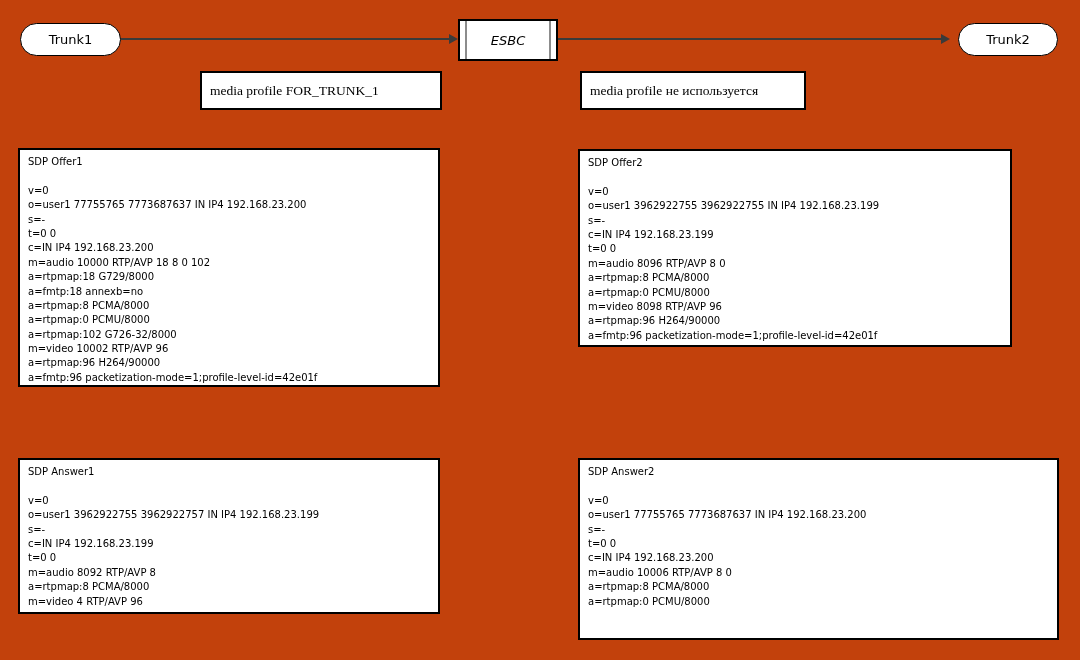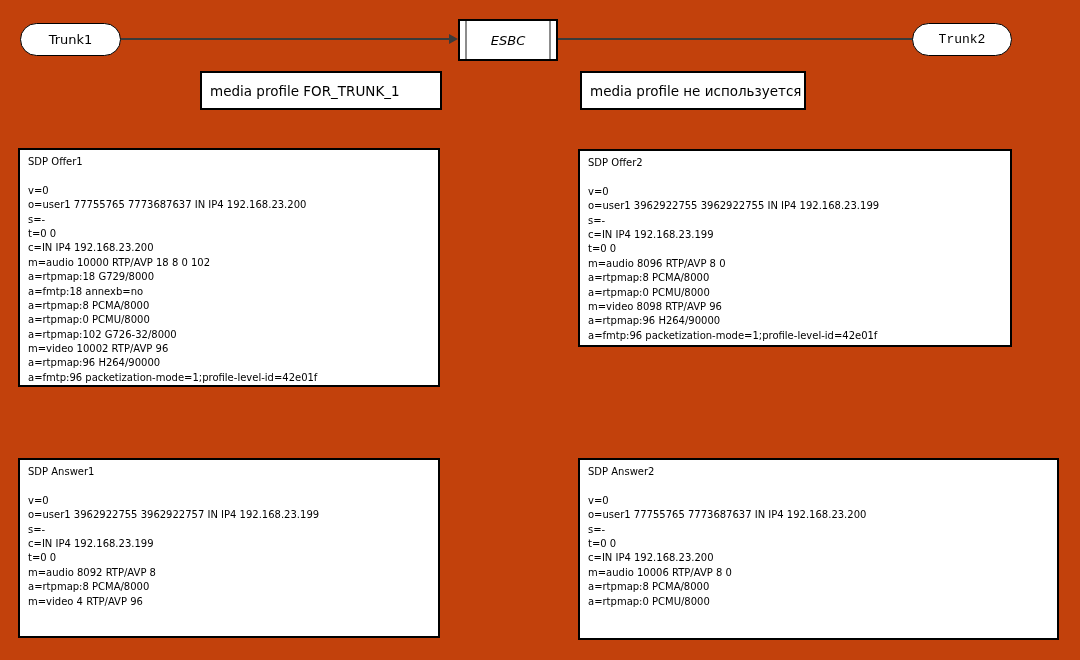--- a/index.html
+++ b/index.html
@@ -18,21 +18,21 @@
     border: 1.6px solid #000000;
     border-radius: 17px;
     background: #ffffff;
     display: flex;
     align-items: center;
     justify-content: center;
     font-size: 13px;
     box-sizing: border-box;
   }
   #trunk1 { left: 20px;  top: 23px; width: 101px; height: 33px; }
-  #trunk2 { left: 912px; top: 23px; width: 100px; height: 33px; font-family: Liberation Mono, monospace; }
+  #trunk2 { left: 958px; top: 23px; width: 100px; height: 33px; }
   
   .process {
     position: absolute;
     left: 458px; top: 19px; width: 100px; height: 42px;
     border: 2px solid #000000;
     background: #ffffff;
     display: flex;
     align-items: center;
     justify-content: center;
     font-size: 13px;
@@ -68,38 +68,39 @@
   .media-label {
     position: absolute;
     border: 2px solid #000000;
     background: #ffffff;
     display: flex;
     align-items: center;
     padding: 8px 8px;
     font-size: 13.5px;
     box-sizing: border-box;
     white-space: nowrap;
+    font-family: Liberation Serif, serif;
   }
   #media-left  { left: 200px; top: 71px; width: 242px; height: 39px; }
   #media-right { left: 580px; top: 71px; width: 226px; height: 39px; }
   
   .sdp-box {
     position: absolute;
     border: 2px solid #000000;
     background: #ffffff;
     padding: 5px 8px;
     font-size: 10px;
     line-height: 14.4px;
     box-sizing: border-box;
     white-space: nowrap;
     overflow: hidden;
   }
   #sdp-offer1  { left: 18px;  top: 148px; width: 422px; height: 239px; }
   #sdp-offer2  { left: 578px; top: 149px; width: 434px; height: 198px; }
-  #sdp-answer1 { left: 18px;  top: 458px; width: 422px; height: 180px; }
+  #sdp-answer1 { left: 18px;  top: 458px; width: 422px; height: 156px; }
   #sdp-answer2 { left: 578px; top: 458px; width: 481px; height: 182px; }
   .sdp-blank { height: 14.4px; }
   .sdp-line, .sdp-title { height: 14.4px; }
 </style>
 </head>
 <body>
 
 <div class="canvas">
 
   <div class="stadium" id="trunk1">

